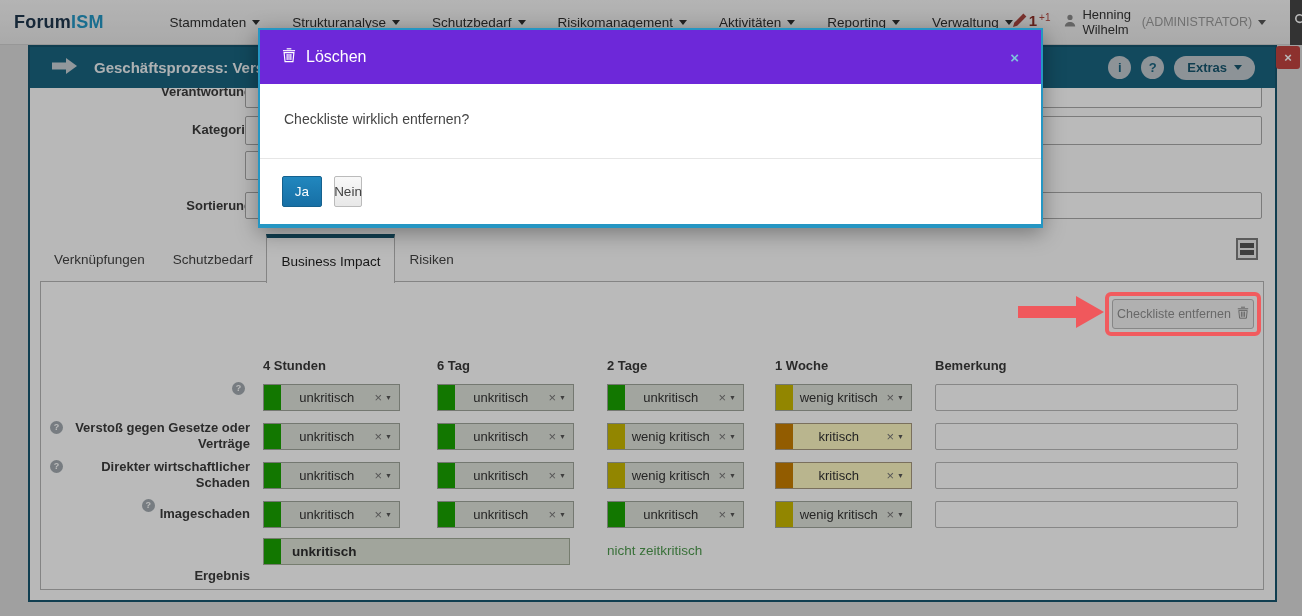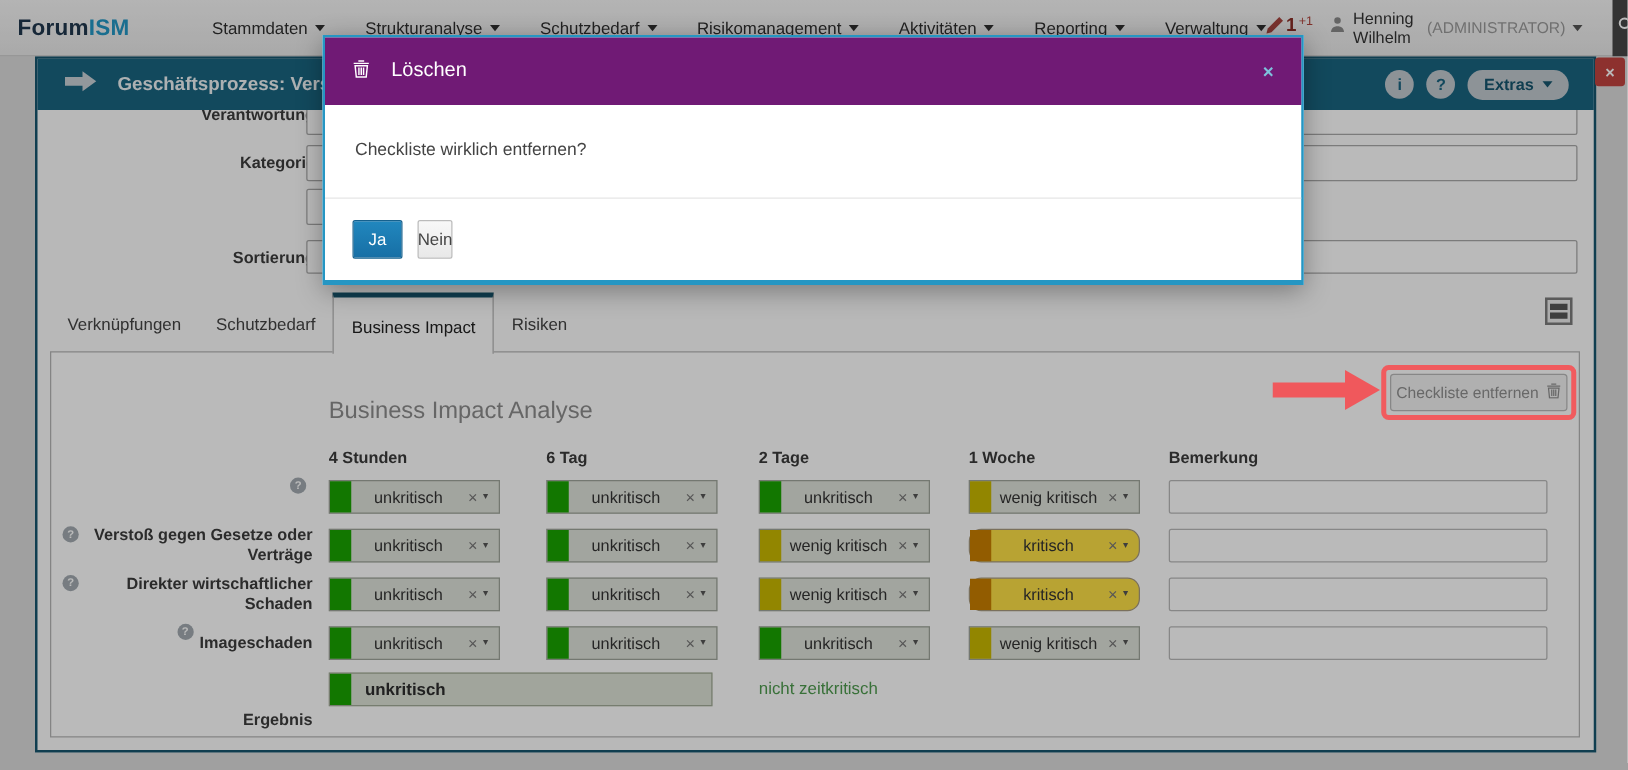--- a/index.html
+++ b/index.html
@@ -65,37 +65,37 @@
                     border:4px solid #f15b5e; border-radius:6px; z-index:60; pointer-events:none; }
   .annotation-arrow { position:absolute; left:1018px; top:296px; z-index:60; pointer-events:none; }
   .bia-title { position:absolute; left:263px; top:318px; font-size:19px; color:#8c8c8c; z-index:3; }
   .col-header { position:absolute; top:358px; font-size:13px; font-weight:bold; color:#3a3a3a; z-index:3; }
   .row-label { position:absolute; width:200px; left:50px; display:flex; align-items:center; justify-content:flex-end;
                text-align:right; font-size:13px; font-weight:bold; color:#3c3c3c; line-height:1.2; height:32px; z-index:3; }
   .help-ico { flex:0 0 13px; width:13px; height:13px; border-radius:50%; background:#a3abb1; color:#fff;
               font-size:9px; font-weight:bold; line-height:13px; text-align:center; margin-right:5px; align-self:flex-start; margin-top:1px; }
   .sel { position:absolute; width:137px; height:27px; background:#dfe2da; border:1px solid #9fa59b;
          display:flex; align-items:center; z-index:3; cursor:pointer; }
-  .sel.kritisch { background:#fde047; border-color:#a89a80;border-radius:10px; }
+  .sel.kritisch { background:#fef9c3; border-color:#a89a80; }
   .sev-block { flex:0 0 17px; align-self:stretch; }
   .sel-text { flex:1; text-align:center; font-size:13px; color:#333; white-space:nowrap; overflow:hidden; }
   .sel-x { color:#777; font-size:13px; margin:0 3px 0 2px; cursor:pointer; }
   .sel-caret { font-size:7px; color:#555; margin-right:7px; }
   .note-input { position:absolute; width:303px; height:27px; background:#fff; border:1px solid #b9b9b9;
                 border-radius:2px; z-index:3; font-size:13px; padding:0 6px; font-family:"Liberation Sans",sans-serif; }
   .ergebnis-box { position:absolute; left:263px; top:538px; width:307px; height:27px; background:#dde3d6;
                   border:1px solid #a2ac98; display:flex; align-items:center; z-index:3; }
   .ergebnis-text { font-size:13.5px; font-weight:bold; color:#2e2e2e; padding-left:11px; }
   .time-note { position:absolute; left:607px; top:543px; font-size:13.5px; color:#4f9b4f; z-index:3; }
 
   
   .overlay { position:absolute; inset:0; background:rgba(0,0,0,.27); z-index:50; }
   .modal { position:absolute; left:258px; top:28px; width:785px; height:200px; background:#fff;
            border:2px solid #2596c3; border-bottom-width:4px; box-shadow:0 5px 20px rgba(0,0,0,.35); z-index:100; }
-  .modal-header { height:54px; background:#701a75; display:flex; align-items:center; padding:0 22px; gap:17px; }
+  .modal-header { height:54px; background:#6d28d9; display:flex; align-items:center; padding:0 22px; gap:10px; }
   .modal-title { font-size:16px; color:#fff; }
   .modal-close { margin-left:auto; color:#7ec2dc; font-size:15px; font-weight:bold; cursor:pointer; }
   .modal-body { padding:27px 24px 0; font-size:14px; color:#444; }
   .modal-footer { position:absolute; left:0; right:0; bottom:0; height:66px; border-top:1px solid #e6e6e6;
                   display:flex; align-items:center; gap:12px; padding-left:22px; }
   .btn { height:31px; border-radius:2px; font-size:13.5px; display:flex; align-items:center; justify-content:center; cursor:pointer; }
   .btn-ja { width:40px; background:linear-gradient(#2187be,#176fa5); border:1px solid #15618e; color:#fff; }
   .btn-nein { width:28px; background:linear-gradient(#f8f8f8,#e8e8e8); border:1px solid #bbb; color:#444; }
 </style>
 </head>
@@ -218,21 +218,20 @@
         </svg>
     </span>
   </div>
   <div class="annotation-box"></div>
   <div class="annotation-arrow">
     <svg width="86" height="32" viewBox="0 0 86 32">
         <path d="M0 10h58V0l28 16-28 16V22H0z" fill="#f0585c"></path>
       </svg>
   </div>
 
-  <div class="bia-title">Business Impact Analyse</div>
   <div id="bia-grid">
       <div class="col-header" style="left: 263px;">4 Stunden</div>
       <div class="col-header" style="left: 437px;">6 Tag</div>
       <div class="col-header" style="left: 607px;">2 Tage</div>
       <div class="col-header" style="left: 775px;">1 Woche</div>
       <div class="col-header" style="left: 935px;">Bemerkung</div>
       <div class="row-label" style="top: 381px;">
         <span class="help-ico">?</span>
       </div>
       <div class="sel" style="left: 263px; top: 384px;">

